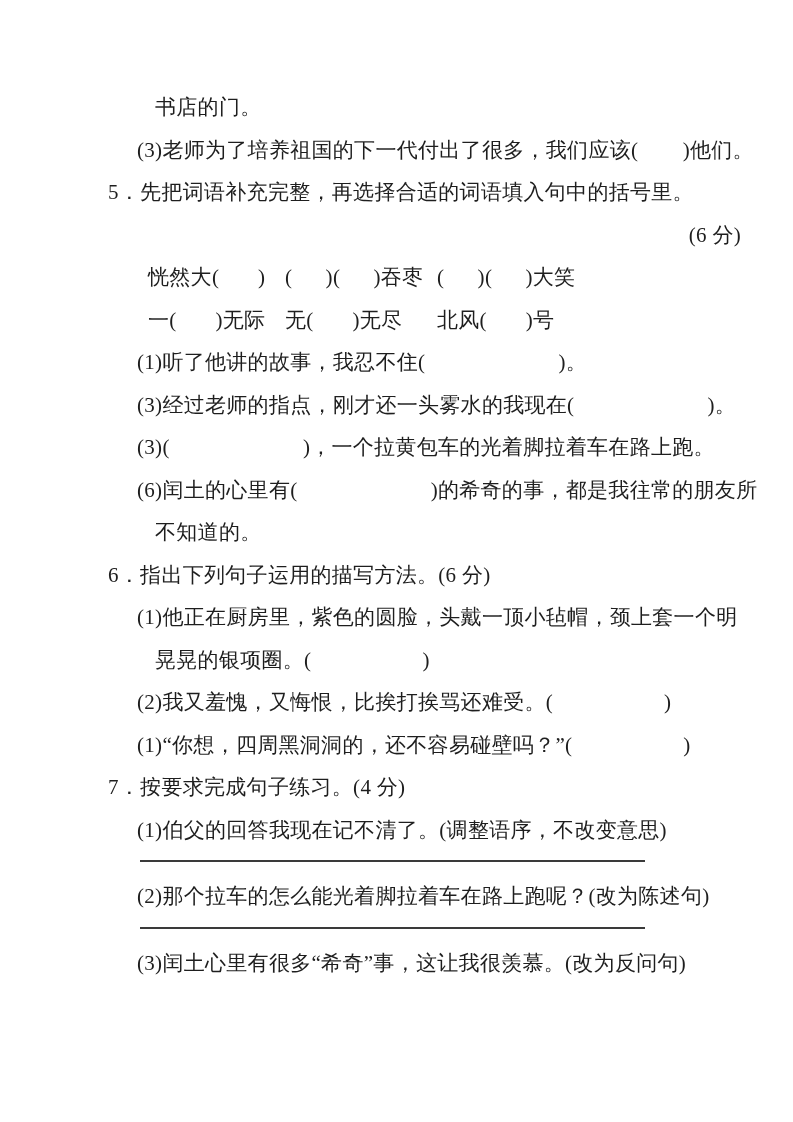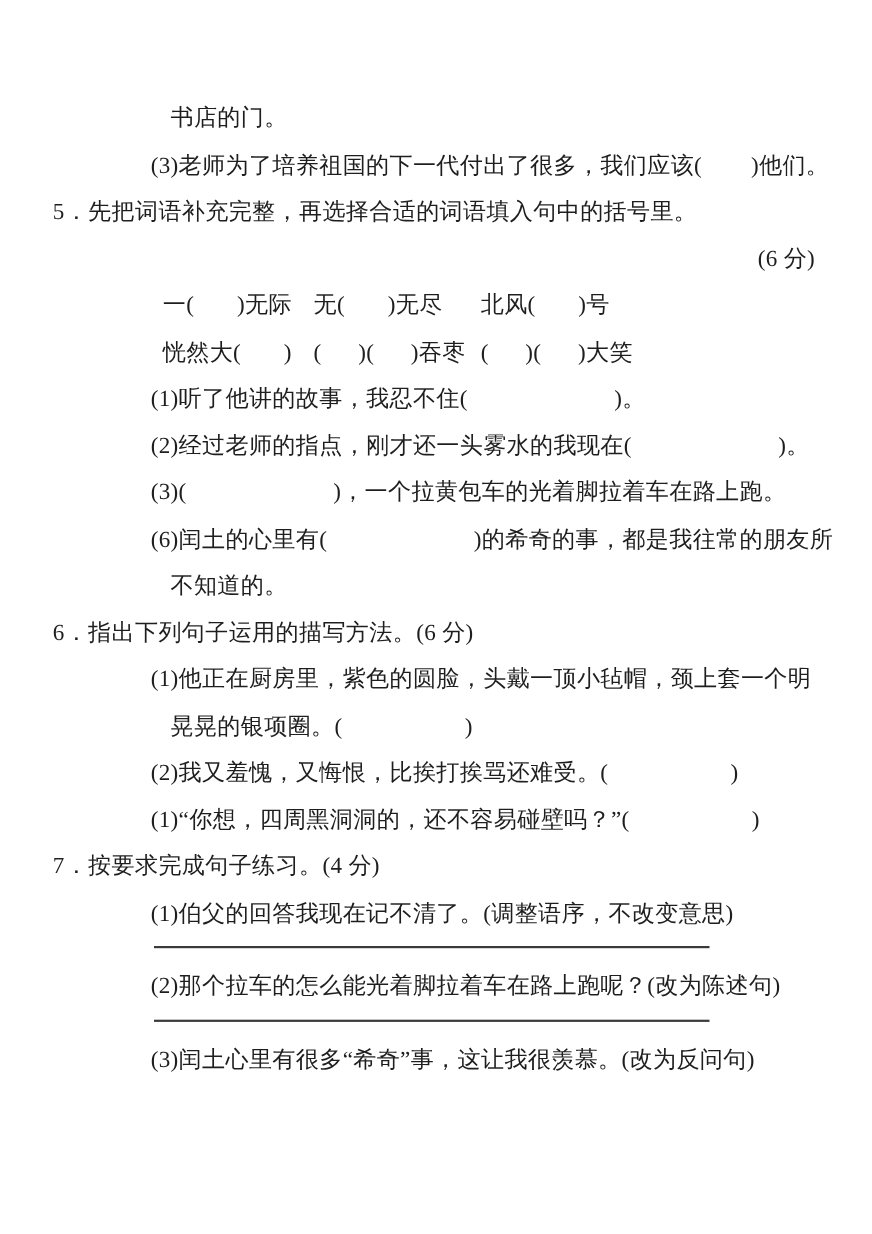--- a/index.html
+++ b/index.html
@@ -23,21 +23,21 @@
     width: 793px;
   }
   .line {
     white-space: pre;
     height: 24px;
     line-height: 24px;
     margin-bottom: 18.5px;
     font-size: 21px;
     letter-spacing: 0.3px;
   }
-  .line.question      { margin-left: 48px; }
+  .line.question      { margin-left: 108px; }
   .line.item          { margin-left: 137px; }
   .line.continuation  { margin-left: 155px; }
   .line.idiom-row     { margin-left: 148px; display: flex; }
   .idiom-row .col     { white-space: pre; }
   .idiom-row .col1    { width: 137px; }
   .idiom-row .col2    { width: 152px; }
   .line.score         { margin-left: 0; text-align: right; padding-right: 52px; }
   .line.answer-line {
     height: 0;
     width: 505px;
@@ -47,24 +47,24 @@
 </style>
 </head>
 <body>
 
 <div class="page">
   <div class="content" id="content">
       <div class="line continuation">书店的门。</div>
       <div class="line item">(3)老师为了培养祖国的下一代付出了很多，我们应该(        )他们。</div>
       <div class="line question">5．先把词语补充完整，再选择合适的词语填入句中的括号里。</div>
       <div class="line score">(6 分)</div>
+      <div class="line idiom-row"><span class="col col1">恍然大(       )</span><span class="col col2">(      )(      )吞枣</span><span class="col col3">(      )(      )大笑</span></div>
       <div class="line idiom-row"><span class="col col1">一(       )无际</span><span class="col col2">无(       )无尽</span><span class="col col3">北风(       )号</span></div>
-      <div class="line idiom-row"><span class="col col1">恍然大(       )</span><span class="col col2">(      )(      )吞枣</span><span class="col col3">(      )(      )大笑</span></div>
       <div class="line item">(1)听了他讲的故事，我忍不住(                        )。</div>
-      <div class="line item">(2)经过老师的指点，刚才还一头雾水的我现在(                        )。</div>
+      <div class="line item">(3)经过老师的指点，刚才还一头雾水的我现在(                        )。</div>
       <div class="line item">(3)(                        )，一个拉黄包车的光着脚拉着车在路上跑。</div>
       <div class="line item">(6)闰土的心里有(                        )的希奇的事，都是我往常的朋友所</div>
       <div class="line continuation">不知道的。</div>
       <div class="line question">6．指出下列句子运用的描写方法。(6 分)</div>
       <div class="line item">(1)他正在厨房里，紫色的圆脸，头戴一顶小毡帽，颈上套一个明</div>
       <div class="line continuation">晃晃的银项圈。(                    )</div>
       <div class="line item">(2)我又羞愧，又悔恨，比挨打挨骂还难受。(                    )</div>
       <div class="line item">(1)“你想，四周黑洞洞的，还不容易碰壁吗？”(                    )</div>
       <div class="line question">7．按要求完成句子练习。(4 分)</div>
       <div class="line item">(1)伯父的回答我现在记不清了。(调整语序，不改变意思)</div>

